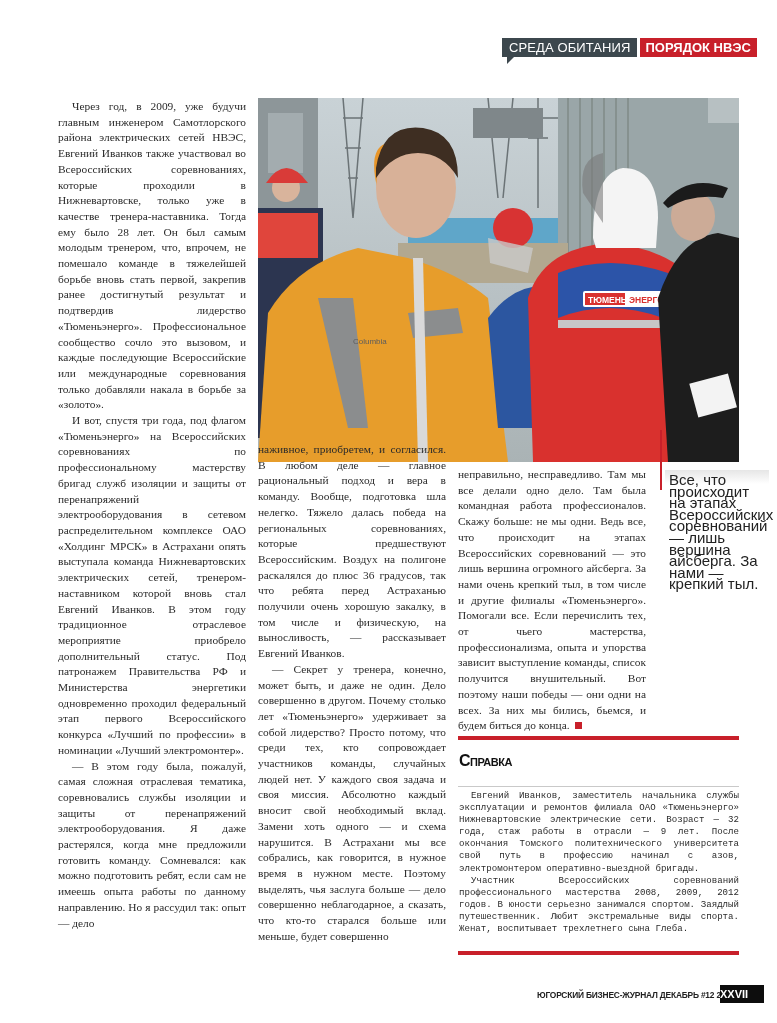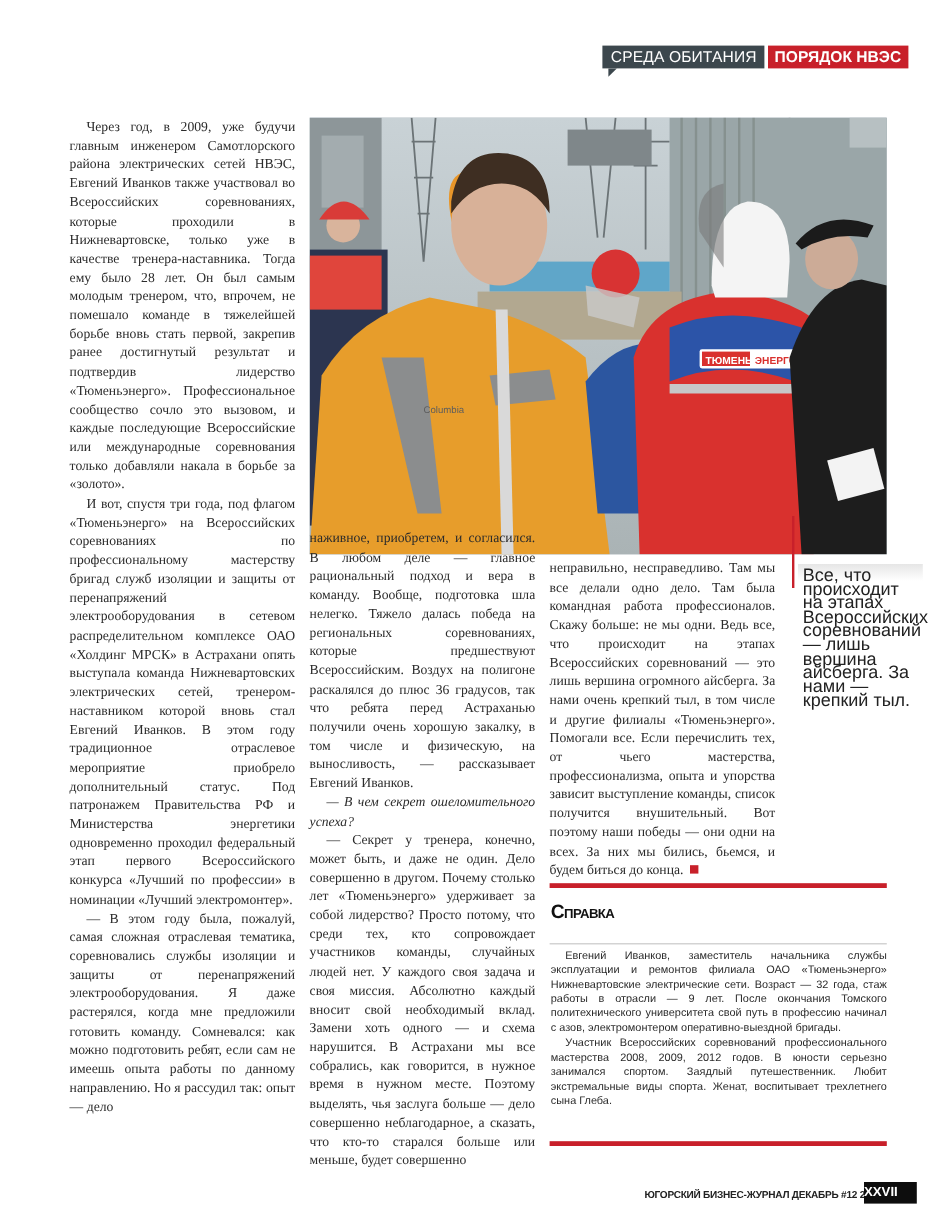--- a/index.html
+++ b/index.html
@@ -51,21 +51,21 @@
   }
   
   .rule { position: absolute; left: 458px; width: 281px; height: 4px; background: #c8202a; }
   .info-title {
     position: absolute; left: 459px; top: 752px; font-family: Liberation Sans, sans-serif;
     font-weight: bold; font-size: 16px; letter-spacing: -0.5px; color: #111; font-variant: small-caps;
   }
   .info-sep { position: absolute; left: 458px; top: 786px; width: 281px; height: 1px; background: #c9c9c9; }
   .info-text {
     position: absolute; left: 459px; top: 790px; width: 280px;
-    font-family: Liberation Sans, sans-serif; font-size: 9.1px; line-height: 12.1px;
+    font-family: Liberation Mono, monospace; font-size: 9.1px; line-height: 12.1px;
     text-align: justify; color: #2b2b2b;
   }
   .info-text p { margin: 0; text-indent: 12px; }
   
   .footer-text {
     position: absolute; left: 537px; top: 990px; font-family: "Liberation Sans", sans-serif;
     font-weight: bold; font-size: 8.4px; color: #222; letter-spacing: -0.2px;
   }
   .page-num {
     position: absolute; left: 720px; top: 985px; width: 44px; height: 18px; background: #0d0d0d;
@@ -144,21 +144,20 @@
 
     <path d="M400 200 Q420 140 460 135 L481 140 L481 364 L410 364 Z" fill="#1d1d1d"></path>
     <ellipse cx="435" cy="118" rx="22" ry="25" fill="#ccab97"></ellipse>
     <path d="M405 105 Q430 75 470 90 L465 100 Q435 95 410 110 Z" fill="#1b1b1b"></path>
     <rect x="435" y="280" width="40" height="35" fill="#f3f3f3" transform="rotate(-15 455 297)"></rect>
   </svg>
 </div>
 
 <div class="col col2">
   <p class="noindent">наживное, приобретем, и согласился. В любом деле — главное рациональный подход и вера в команду. Вообще, подготовка шла нелегко. Тяжело далась победа на региональных соревнованиях, которые предшествуют Всероссийским. Воздух на полигоне раскалялся до плюс 36 градусов, так что ребята перед Астраханью получили очень хорошую закалку, в том числе и физическую, на выносливость, — рассказывает Евгений Иванков.</p>
-  <p class="q">— В чем секрет ошеломительного успеха?</p>
   <p>— Секрет у тренера, конечно, может быть, и даже не один. Дело совершенно в другом. Почему столько лет «Тюменьэнерго» удерживает за собой лидерство? Просто потому, что среди тех, кто сопровождает участников команды, случайных людей нет. У каждого своя задача и своя миссия. Абсолютно каждый вносит свой необходимый вклад. Замени хоть одного — и схема нарушится. В Астрахани мы все собрались, как говорится, в нужное время в нужном месте. Поэтому выделять, чья заслуга больше — дело совершенно неблагодарное, а сказать, что кто-то старался больше или меньше, будет совершенно</p>
 </div>
 
 <div class="col col3">
   <p class="noindent"><span>неправильно, несправедливо. Там мы все делали одно дело. Там была командная работа профессионалов. Скажу больше: не мы одни. Ведь все, что происходит на этапах Всероссийских соревнований — это лишь вершина огромного айсберга. За нами очень крепкий тыл, в том числе и другие филиалы «Тюменьэнерго». Помогали все. Если перечислить тех, от чьего мастерства, профессионализма, опыта и упорства зависит выступление команды, список получится внушительный. Вот поэтому наши победы — они одни на всех. За них мы бились, бьемся, и будем биться до конца.</span><span class="endmark"></span></p>
 </div>
 
 <div class="caption-line"></div>
 <div class="caption">Все, что происходит на этапах Всероссийских соревнований — лишь вершина айсберга. За нами — крепкий тыл.</div>
 

